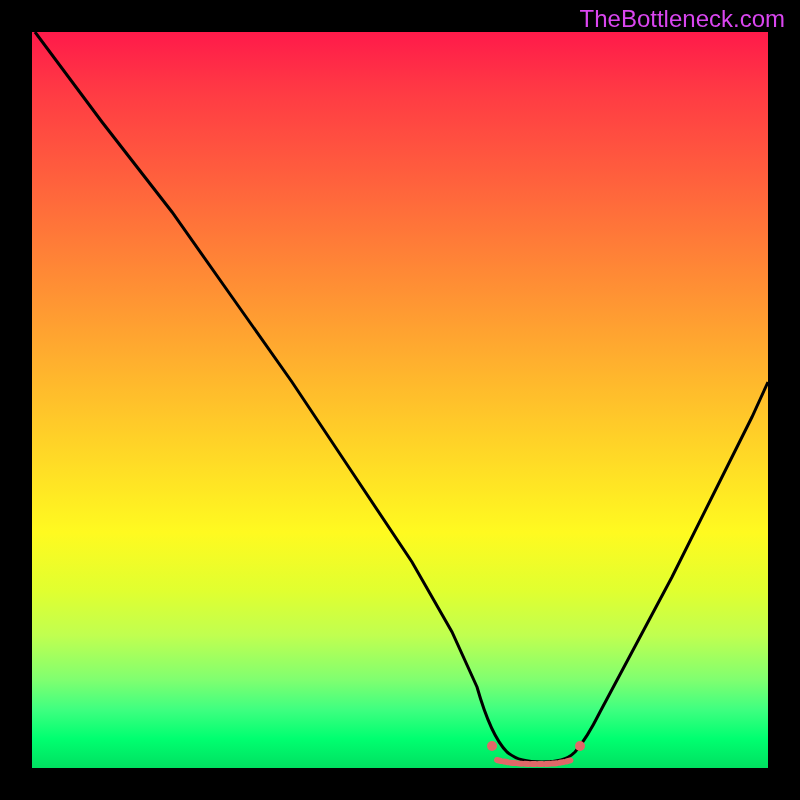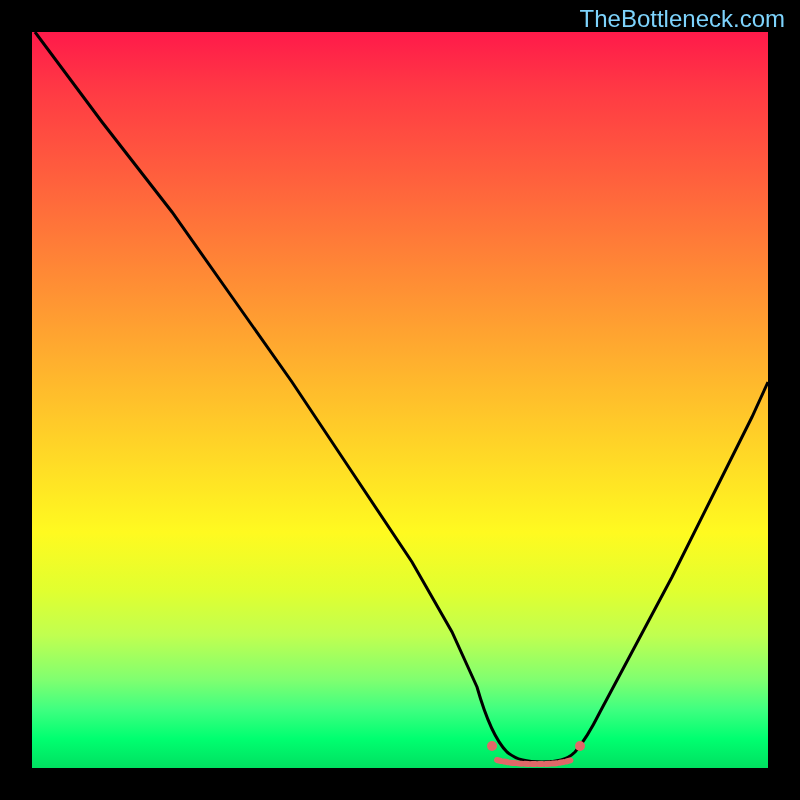--- a/index.html
+++ b/index.html
@@ -1,17 +1,17 @@
 <!DOCTYPE html>
 <html><head>
 <meta charset="utf-8">
 <style>
 *{margin:0;padding:0;box-sizing:border-box}
 body{background:#000;width:800px;height:800px;position:relative;font-family:Arial,sans-serif}
-.watermark{position:absolute;top:5px;right:15px;color:#7dd3fc;font-size:24px;font-weight:400;z-index:10}
+.watermark{position:absolute;top:5px;right:15px;color:#d946ef;font-size:24px;font-weight:400;z-index:10}
 .chart-area{position:absolute;top:32px;left:32px;width:736px;height:736px}
 .gradient-bg{position:absolute;inset:0;background:linear-gradient(to bottom,#ff1a4a 0%,#ff3a44 8%,#ff5a3e 18%,#ff7a38 28%,#ff9a32 38%,#ffba2c 48%,#ffda26 58%,#fffa20 68%,#e0ff30 76%,#c0ff50 82%,#80ff70 88%,#40ff80 92%,#00ff70 96%,#00e060 100%)}
 svg.curve{position:absolute;inset:0;width:100%;height:100%}
 </style>
 </head>
 <body>
 
 <div class="watermark">TheBottleneck.com</div>
 
 <div class="chart-area">

